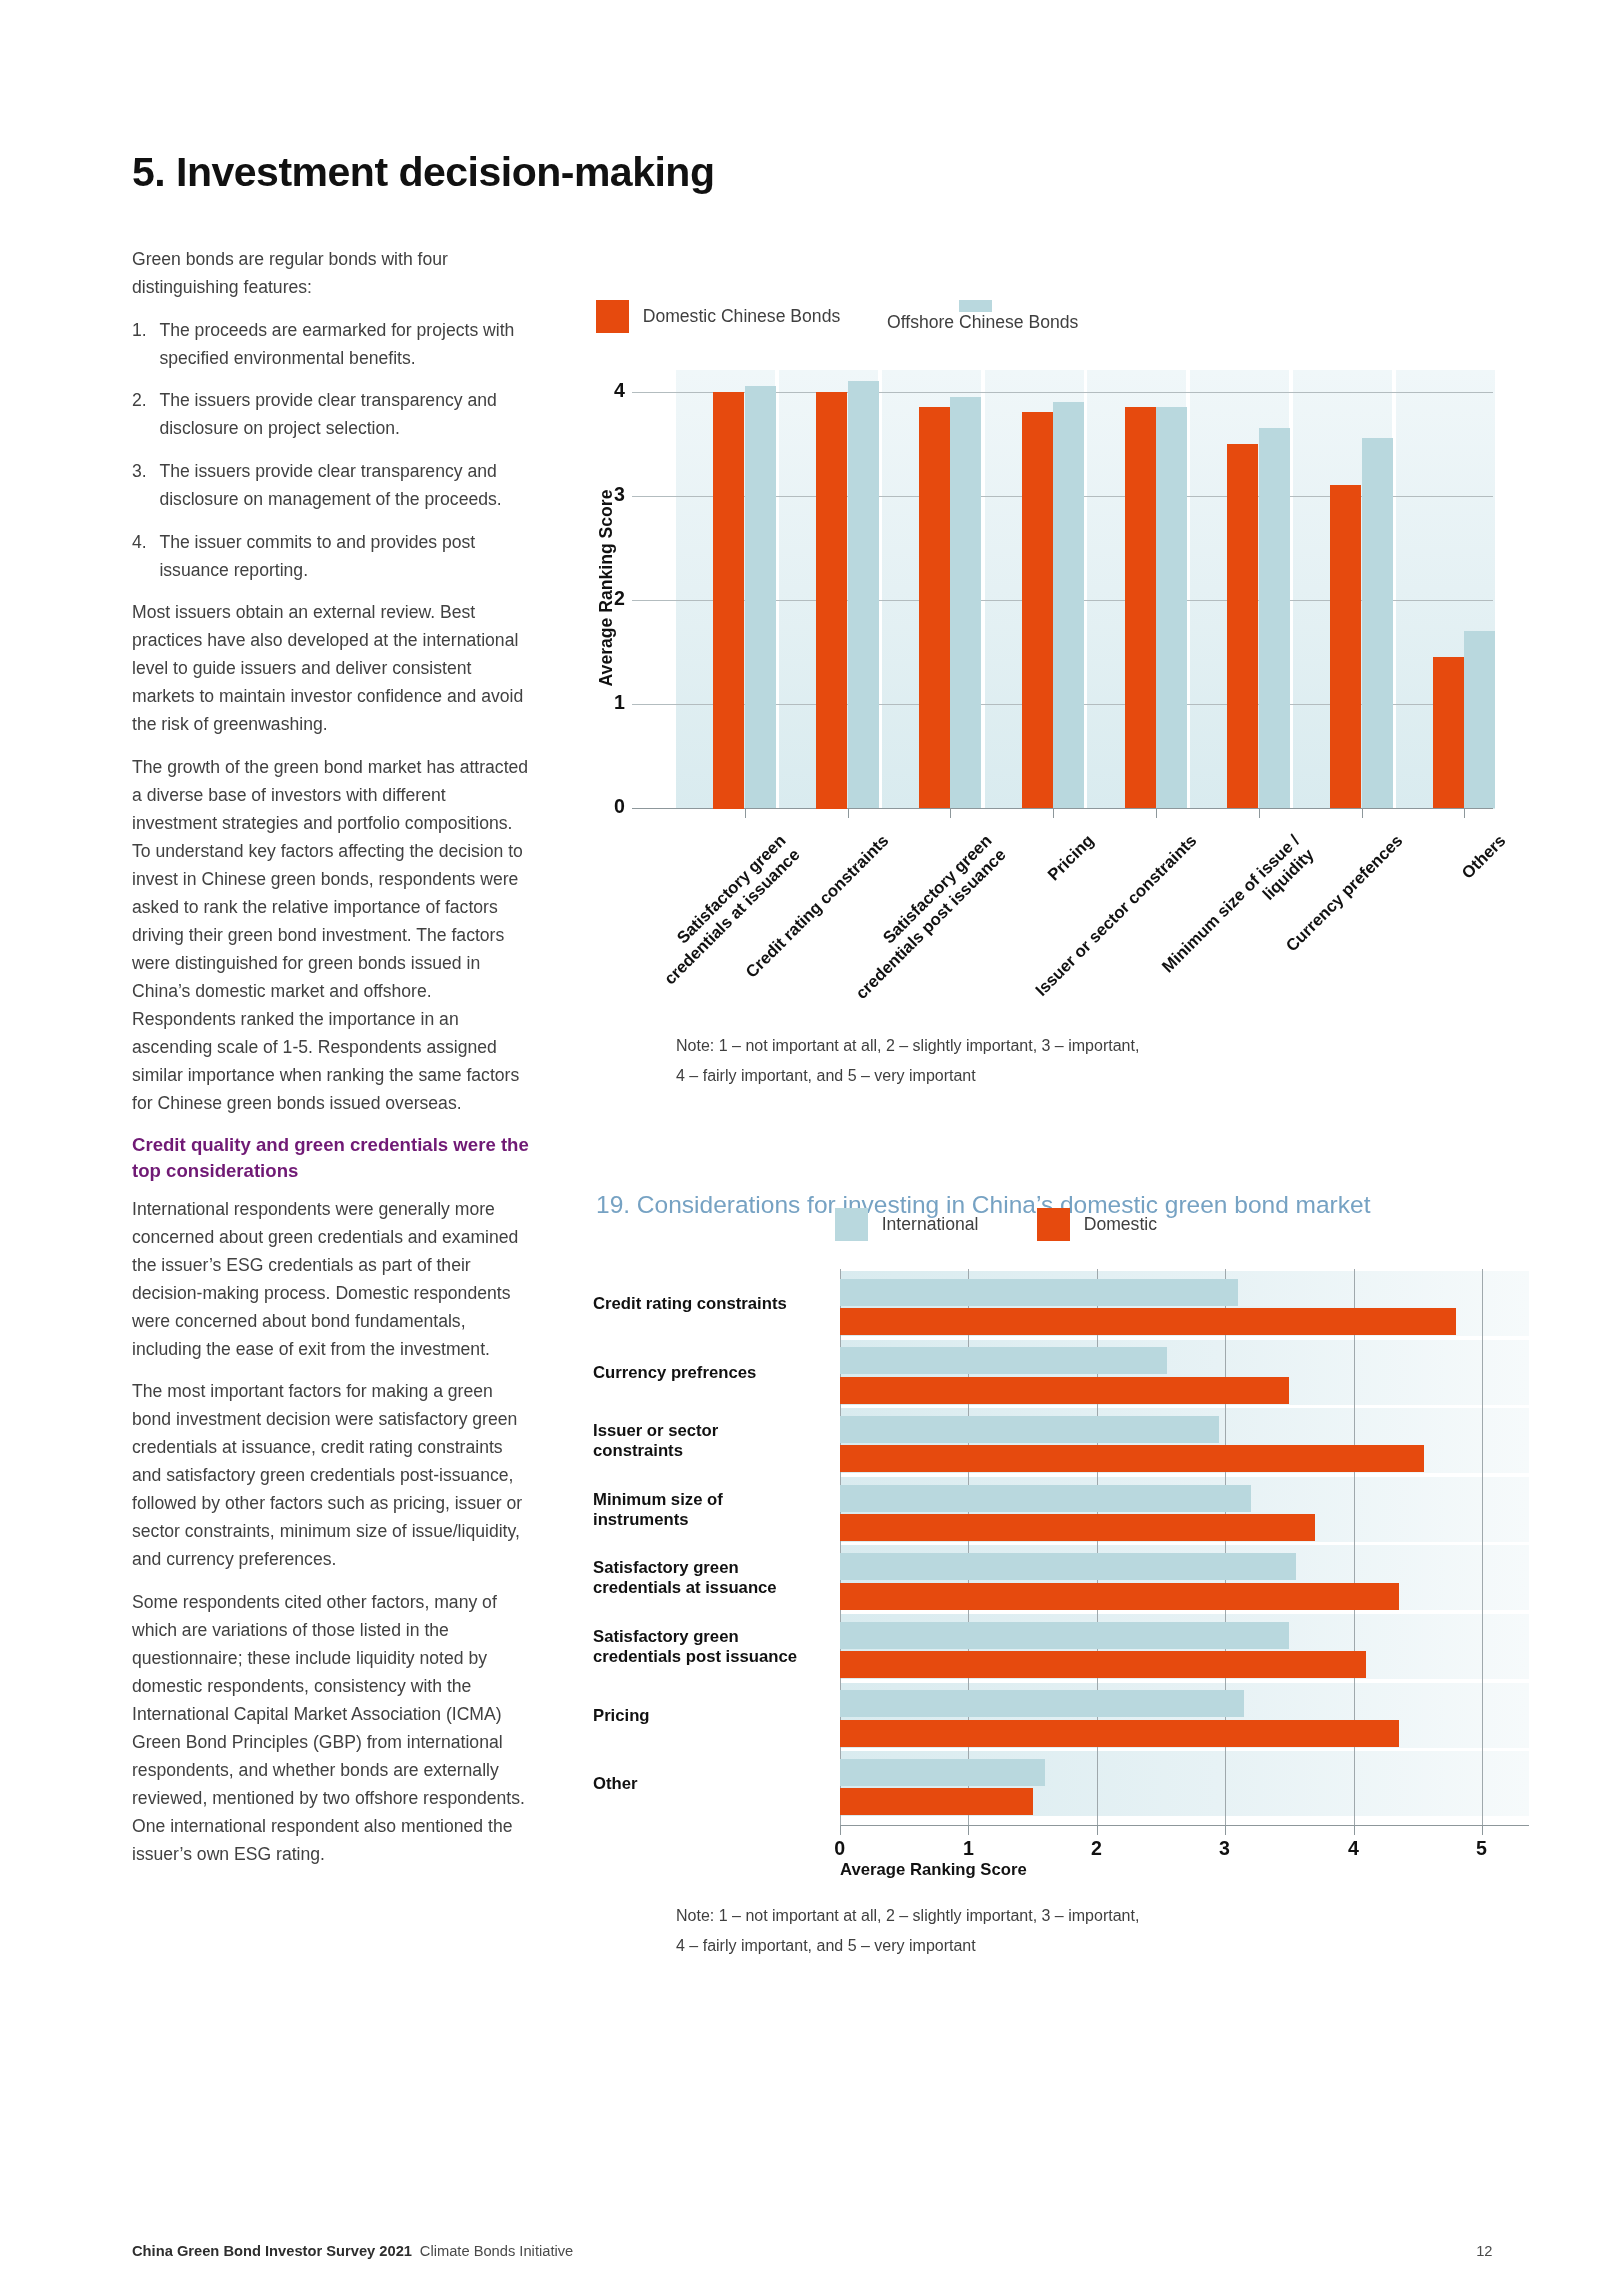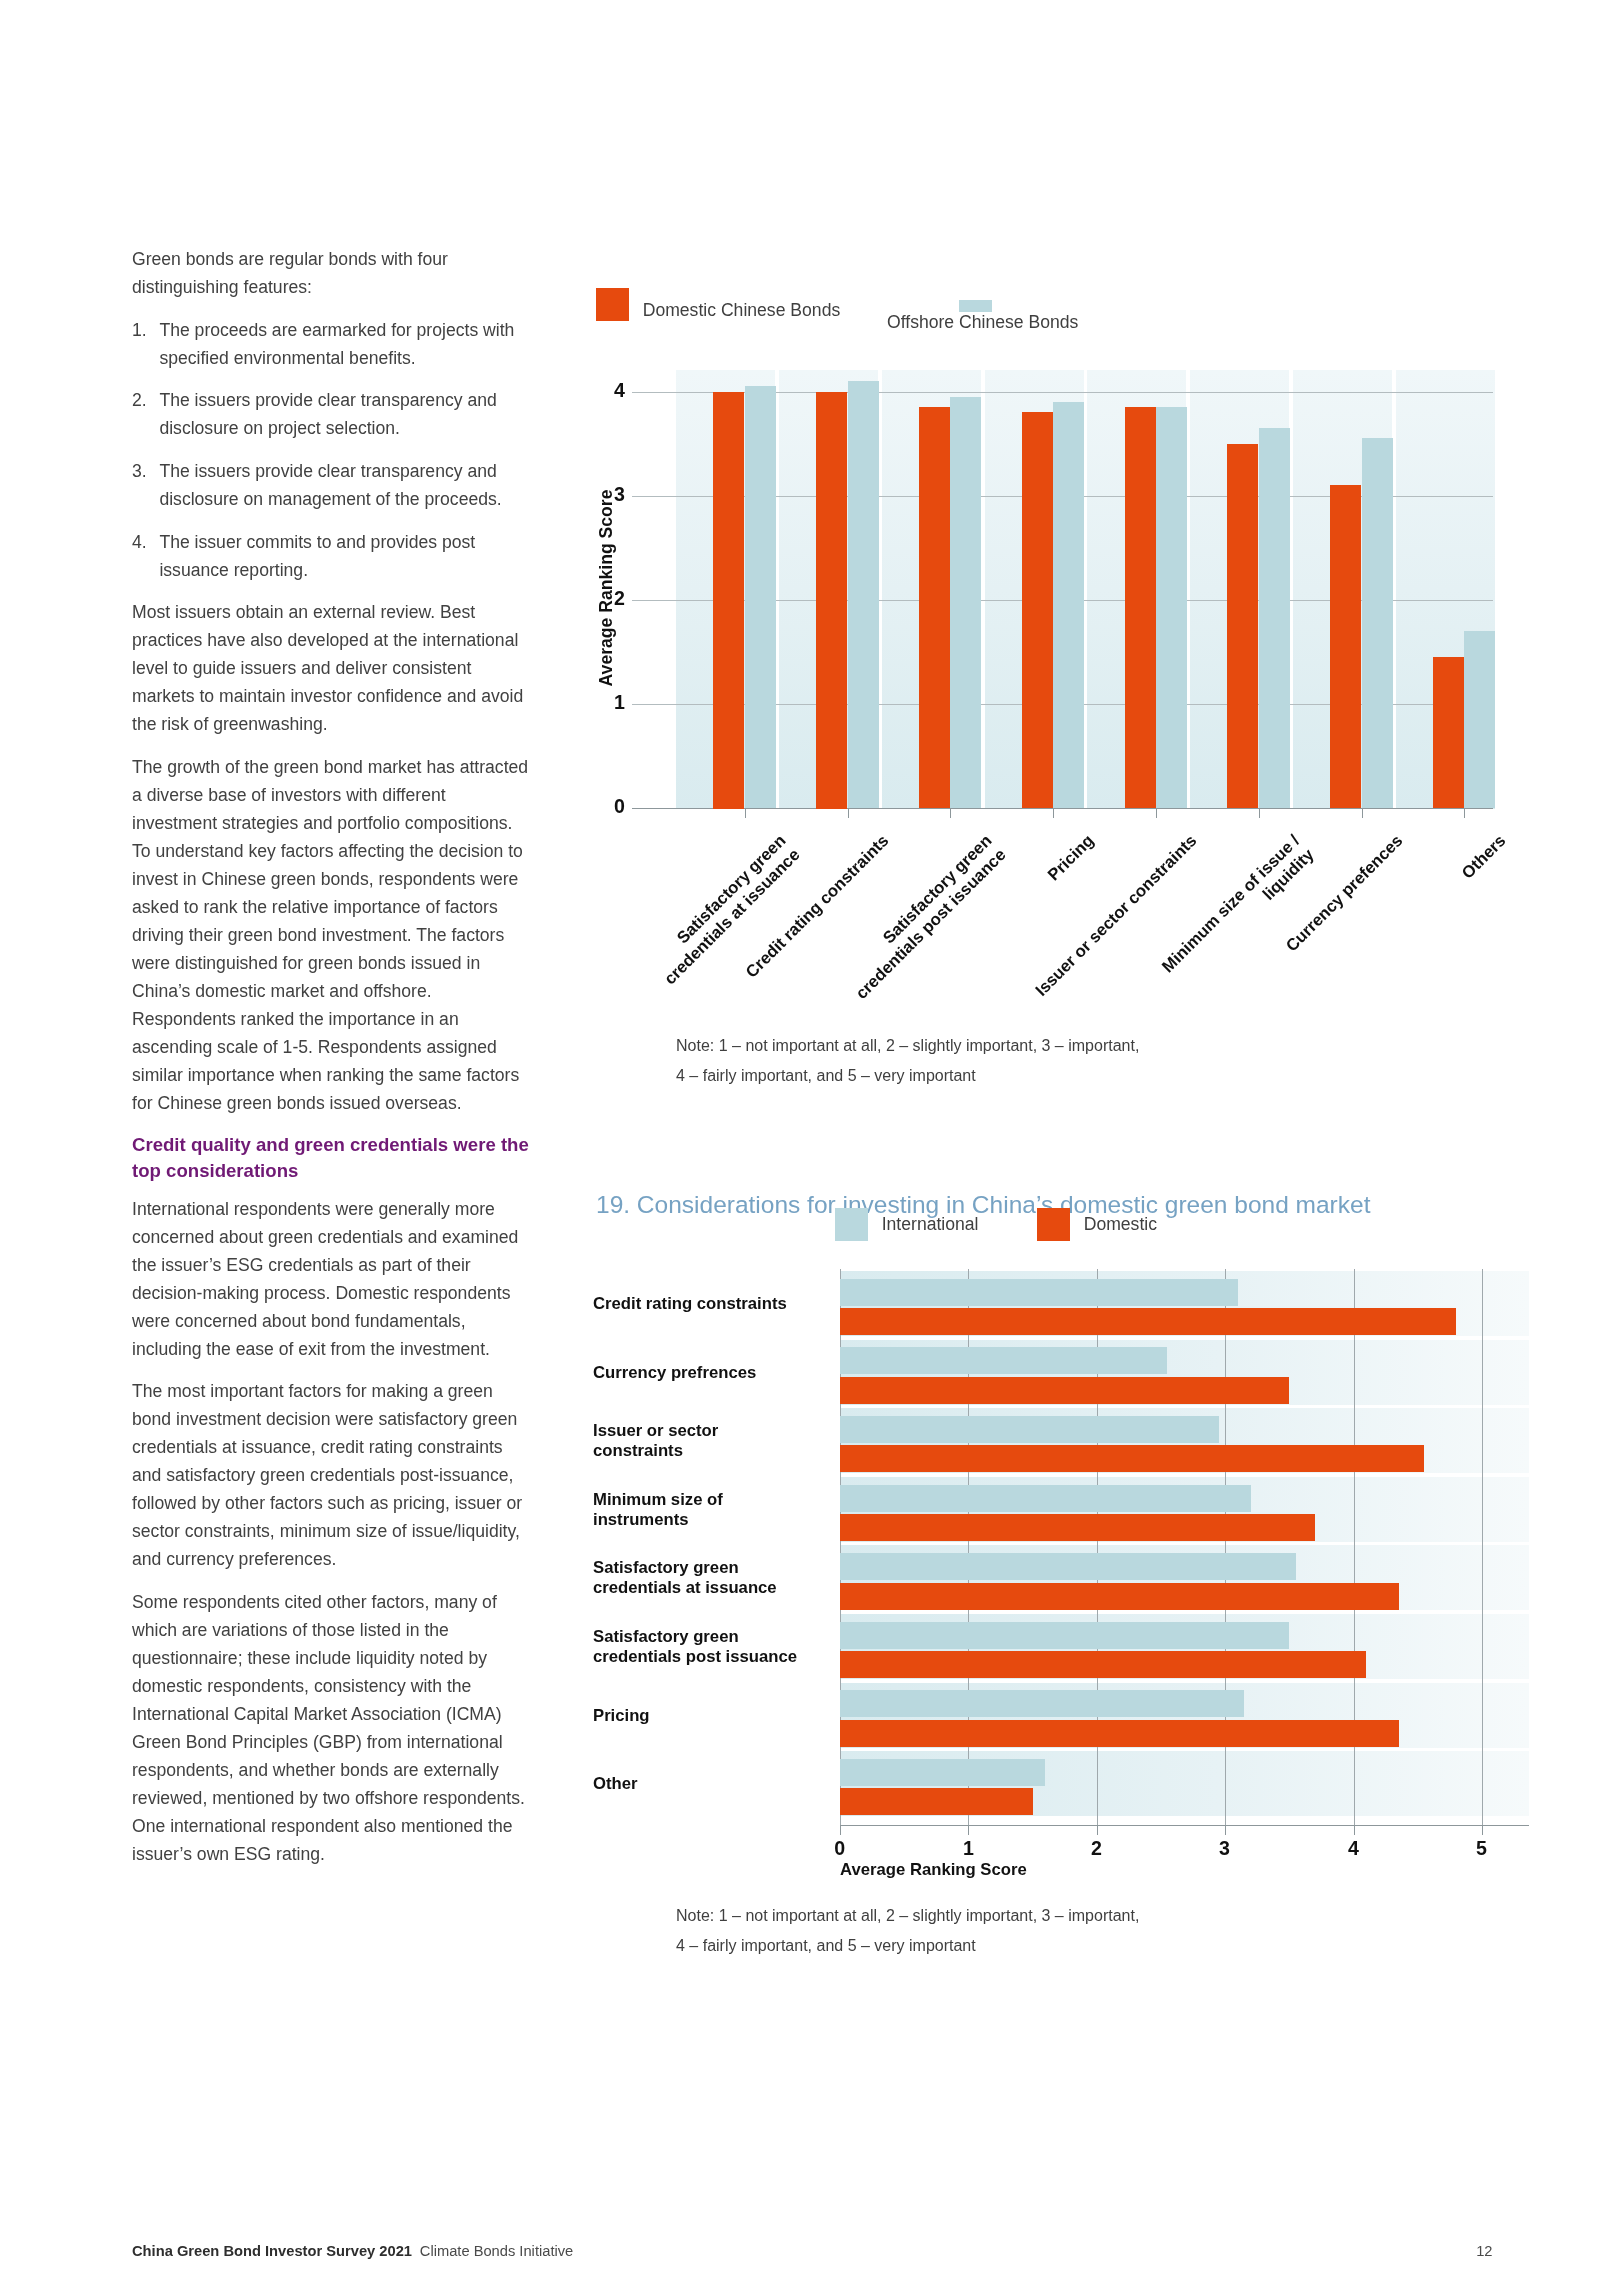--- a/index.html
+++ b/index.html
@@ -45,20 +45,21 @@
   .footer{position:absolute;left:132px;top:2243px;font-size:14.7px;color:#2e2e2e;}
   .footer b{margin-right:7.8px;}
   .footer-reg{color:#4a4a4a;}
   .page-num{position:absolute;top:2243px;left:1470px;width:22.5px;text-align:right;font-size:14.7px;color:#4a4a4a;}
 </style>
 </head>
 <body>
 
 <div class="page">
 
+  <h1 class="page-title">5. Investment decision-making</h1>
 
   <div class="left-col">
     <p>Green bonds are regular bonds with four distinguishing features:</p>
     <div class="list-item">
       <span class="num">1.</span>
       <span>The proceeds are earmarked for projects with specified environmental benefits.</span>
     </div>
     <div class="list-item">
       <span class="num">2.</span>
       <span>The issuers provide clear transparency and disclosure on project selection.</span>
@@ -73,21 +74,21 @@
     </div>
     <p>Most issuers obtain an external review. Best practices have also developed at the international level to guide issuers and deliver consistent markets to maintain investor confidence and avoid the risk of greenwashing.</p>
     <p>The growth of the green bond market has attracted a diverse base of investors with different investment strategies and portfolio compositions. To understand key factors affecting the decision to invest in Chinese green bonds, respondents were asked to rank the relative importance of factors driving their green bond investment. The factors were distinguished for green bonds issued in China’s domestic market and offshore. Respondents ranked the importance in an ascending scale of 1-5. Respondents assigned similar importance when ranking the same factors for Chinese green bonds issued overseas.</p>
     <h3 class="subheading">Credit quality and green credentials were the top considerations</h3>
     <p>International respondents were generally more concerned about green credentials and examined the issuer’s ESG credentials as part of their decision-making process. Domestic respondents were concerned about bond fundamentals, including the ease of exit from the investment.</p>
     <p>The most important factors for making a green bond investment decision were satisfactory green credentials at issuance, credit rating constraints and satisfactory green credentials post-issuance, followed by other factors such as pricing, issuer or sector constraints, minimum size of issue/liquidity, and currency preferences.</p>
     <p>Some respondents cited other factors, many of which are variations of those listed in the questionnaire; these include liquidity noted by domestic respondents, consistency with the International Capital Market Association (ICMA) Green Bond Principles (GBP) from international respondents, and whether bonds are externally reviewed, mentioned by two offshore respondents. One international respondent also mentioned the issuer’s own ESG rating.</p>
   </div>
 
 
-  <div class="legend-item" style="left:596px;top:288px;align-items:flex-end;">
+  <div class="legend-item" style="left:596px;top:300px;">
     <span class="legend-swatch" id="sw18-0" style="background: rgb(230, 74, 14);"></span>
     <span class="legend-label">Domestic Chinese Bonds</span>
   </div>
   <div class="legend-item" style="left:887px;top:300px;flex-direction:column;">
     <span class="legend-swatch" id="sw18-1" style="background: rgb(185, 216, 222);"></span>
     <span class="legend-label">Offshore Chinese Bonds</span>
   </div>
 
   <div class="ylabel18">Average Ranking Score</div>
   <div id="c18-plot">

